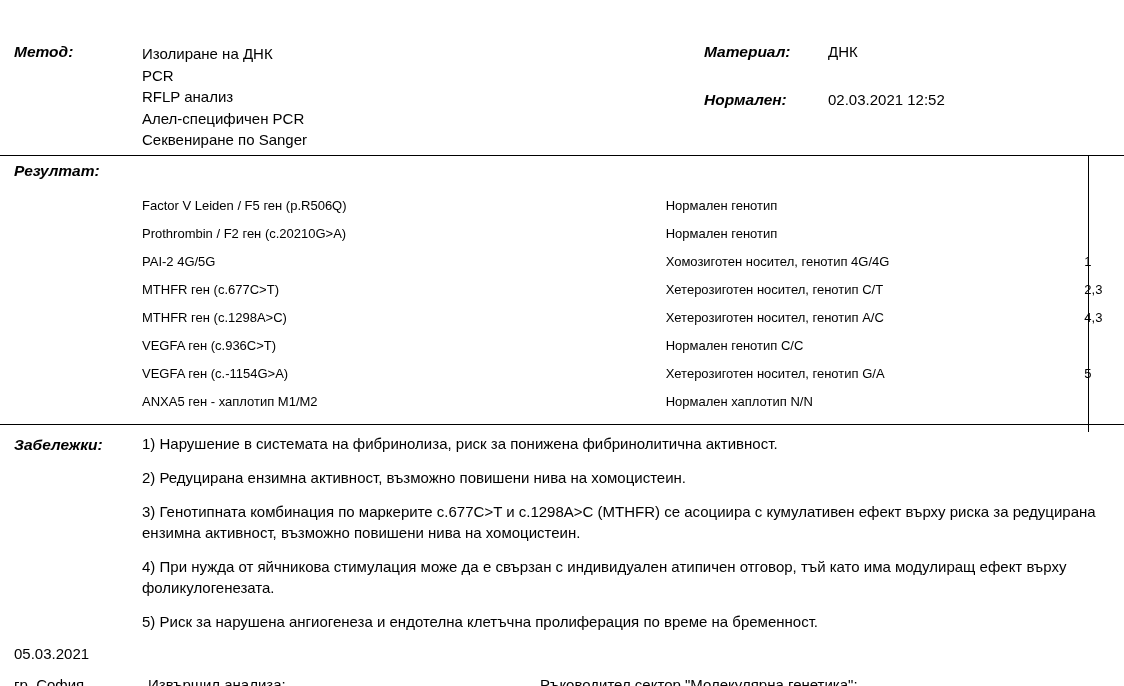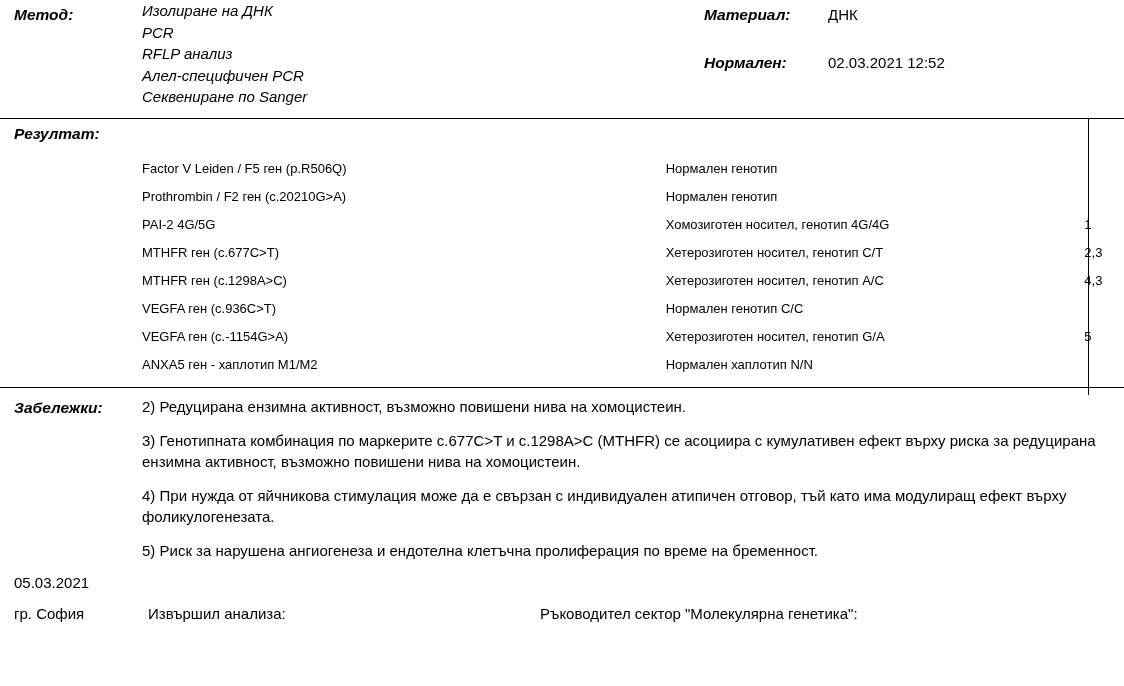--- a/index.html
+++ b/index.html
@@ -14,20 +14,21 @@
     color: #000000;
     font-size: 15px;
     position: relative;
     overflow: hidden;
   }
   .page {
     position: relative;
     width: 1124px;
     height: 486px;
     box-sizing: border-box;
+    margin-top: 37px;
   }
 
   
   .top {
     position: relative;
     padding: 6px 0 4px 0;
     min-height: 108px;
   }
   .label-bold {
     font-weight: bold;
@@ -35,23 +36,22 @@
     font-size: 15.5px;
   }
   .method-label {
     position: absolute;
     left: 14px;
     top: 6px;
   }
   .method-values {
     position: absolute;
     left: 142px;
-    top: 0;
+    top: 6px;
     line-height: 21.5px;
-    font-style: italic;
   }
   .method-values div {
     white-space: nowrap;
   }
   .material-label {
     position: absolute;
     left: 704px;
     top: 6px;
   }
   .material-value {
@@ -236,20 +236,21 @@
         </tr>
       </tbody>
     </table>
   </div>
 
   <hr class="hr">
 
   <div class="notes-section">
     <div class="label-bold notes-label">Забележки:</div>
     <div class="notes-list">
+      <div class="note">1) Нарушение в системата на фибринолиза, риск за понижена фибринолитична активност.</div>
       <div class="note">2) Редуцирана ензимна активност, възможно повишени нива на хомоцистеин.</div>
       <div class="note">3) Генотипната комбинация по маркерите c.677C&gt;T и c.1298A&gt;C (MTHFR) се асоциира с кумулативен ефект върху риска за редуцирана ензимна активност, възможно повишени нива на хомоцистеин.</div>
       <div class="note">4) При нужда от яйчникова стимулация може да е свързан с индивидуален атипичен отговор, тъй като има модулиращ ефект върху фоликулогенезата.</div>
       <div class="note">5) Риск за нарушена ангиогенеза и ендотелна клетъчна пролиферация по време на бременност.</div>
     </div>
   </div>
 
   <div class="footer">
     <div class="f-date">05.03.2021</div>
     <div class="f-city">гр. София</div>

